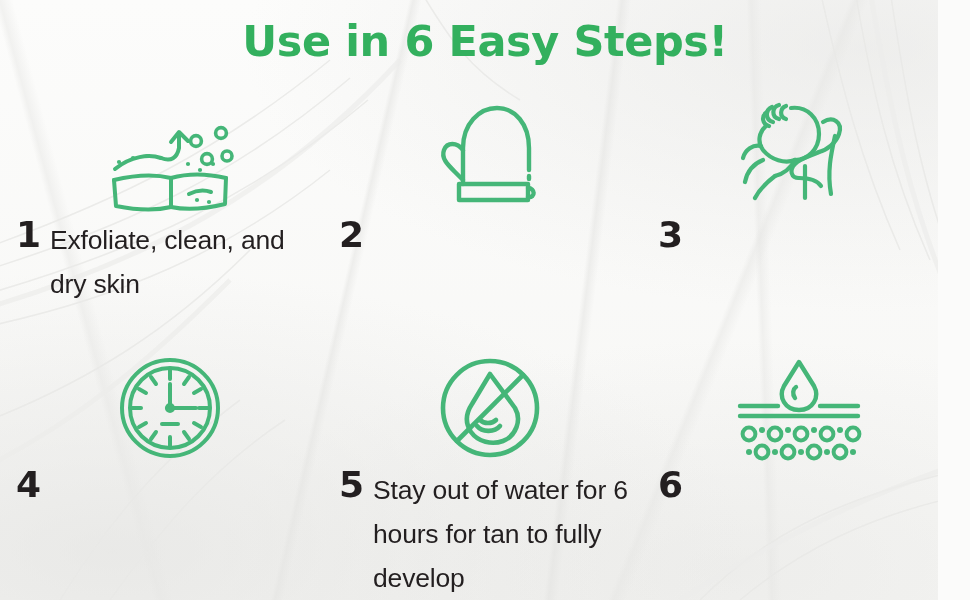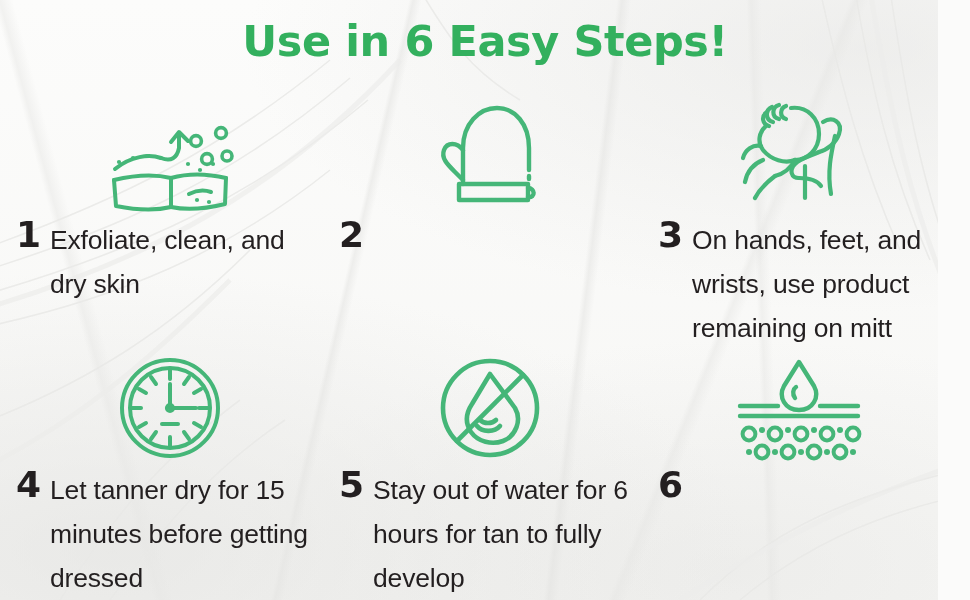--- a/index.html
+++ b/index.html
@@ -203,21 +203,20 @@
             <path d="M80 50 C 72 54, 62 56, 56 62 C 50 68, 52 76, 60 76"></path>
             <path d="M60 76 C 70 76, 78 78, 82 84"></path>
             <path d="M96 34 C 92 52, 88 70, 92 92"></path>
             <path d="M66 64 L66 96"></path>
             <path d="M36 74 C 28 80, 20 88, 16 96"></path>
           </g>
         </svg>
       </div>
       <div class="step-body">
         <div class="num">3</div>
-        <div class="text">On hands, feet, and wrists, use product remaining on mitt</div>
       </div>
     </div>
 
     <div class="cell col1 row2">
       <div class="icon-wrap icon-c1">
         <svg width="108" height="108" viewBox="0 0 108 108">
           <g fill="none" stroke="#45b678" stroke-width="4" stroke-linecap="round">
             <circle cx="54" cy="54" r="48"></circle>
             <circle cx="54" cy="54" r="40"></circle>
             <path d="M54 16 L54 25"></path>
@@ -234,21 +233,20 @@
             <path d="M73 85 L68 78"></path>
             <path d="M54 54 L54 30"></path>
             <path d="M54 54 L80 54"></path>
             <path d="M46 70 L62 70"></path>
             <circle cx="54" cy="54" r="3.4" stroke-width="3.4"></circle>
           </g>
         </svg>
       </div>
       <div class="step-body">
         <div class="num">4</div>
-        <div class="text">Let tanner dry for 15 minutes before getting dressed</div>
       </div>
     </div>
 
     <div class="cell col2 row2">
       <div class="icon-wrap icon-left">
         <svg width="108" height="108" viewBox="0 0 108 108">
           <g fill="none" stroke="#45b678" stroke-width="4.6" stroke-linecap="round" stroke-linejoin="round">
             <circle cx="54" cy="54" r="47"></circle>
             <path d="M54 20 L79 54 C 86 66, 80 82, 67 87 C 56 91, 42 88, 35 78 C 29 69, 30 59, 36 50 Z"></path>
             <path d="M41 72 C 46 78, 58 79, 64 72"></path>

